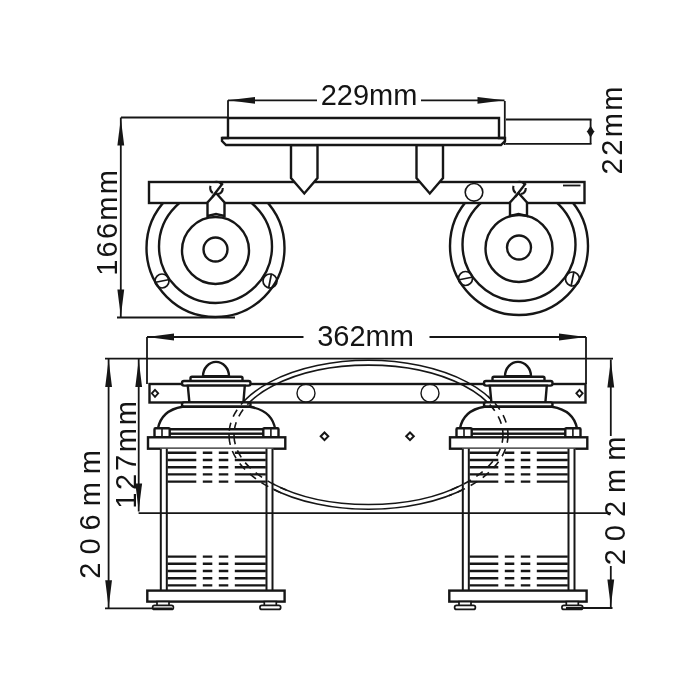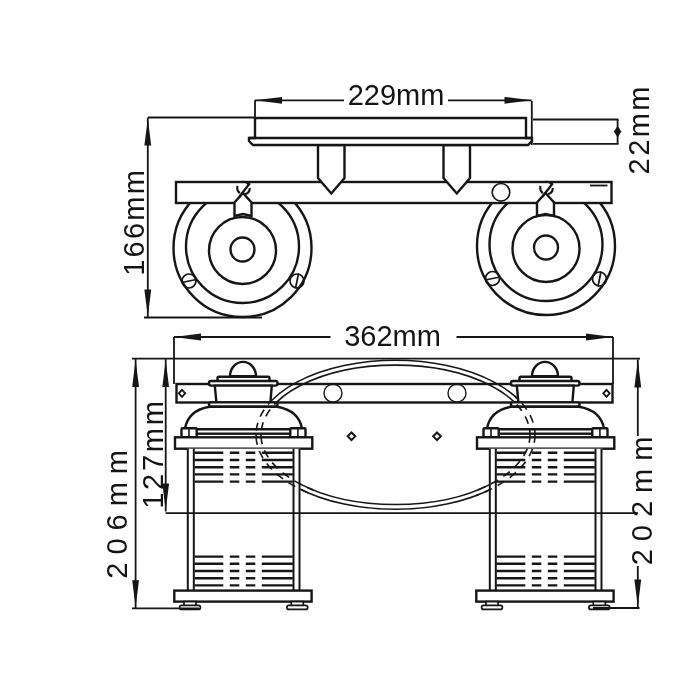--- a/index.html
+++ b/index.html
@@ -1,16 +1,16 @@
 <!DOCTYPE html>
 <html><head>
 <meta charset="utf-8">
 <style>
 html,body{margin:0;padding:0;background:#fff;}
-#wrap{width:594px;height:700px;position:relative;background:#fff;padding-left:27px;}
+#wrap{width:594px;height:700px;position:relative;background:#fff;}
 svg{display:block;}
 text{font-family:"Liberation Sans", sans-serif;fill:#141414;}
 </style>
 </head>
 <body>
 <div id="wrap">
 <svg width="700" height="700" viewBox="0 0 700 700">
 <rect x="0" y="0" width="700" height="700" fill="#ffffff"></rect>
 <defs>
 <clipPath id="lclip">

